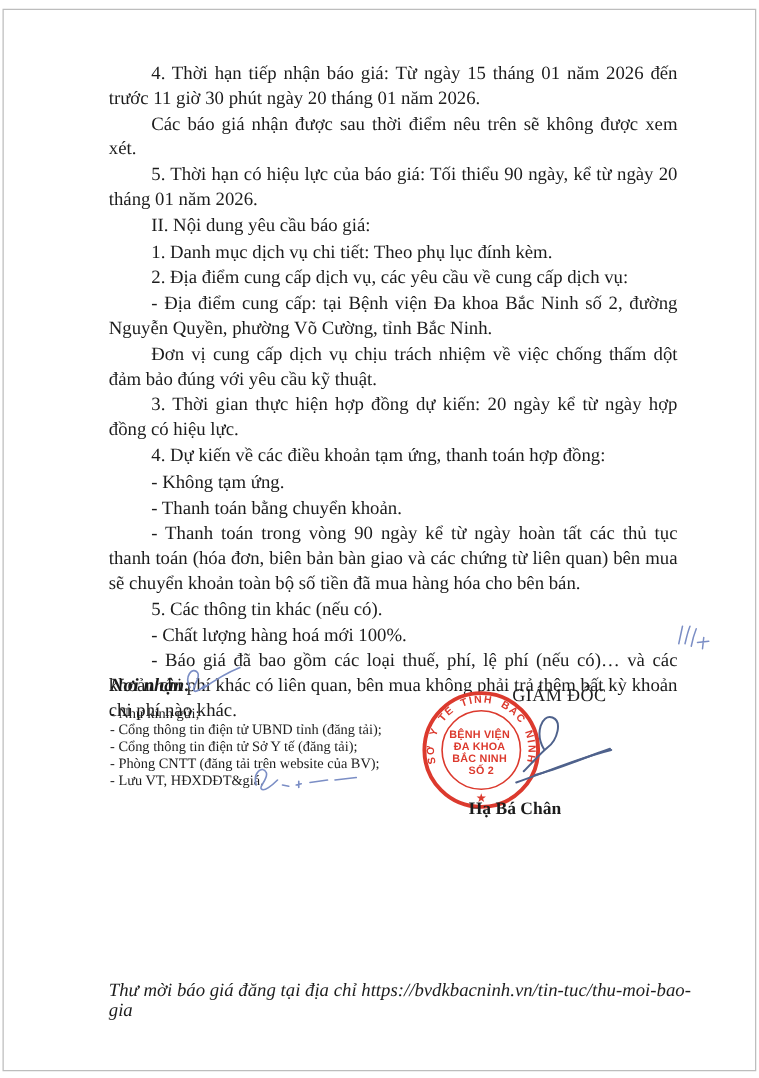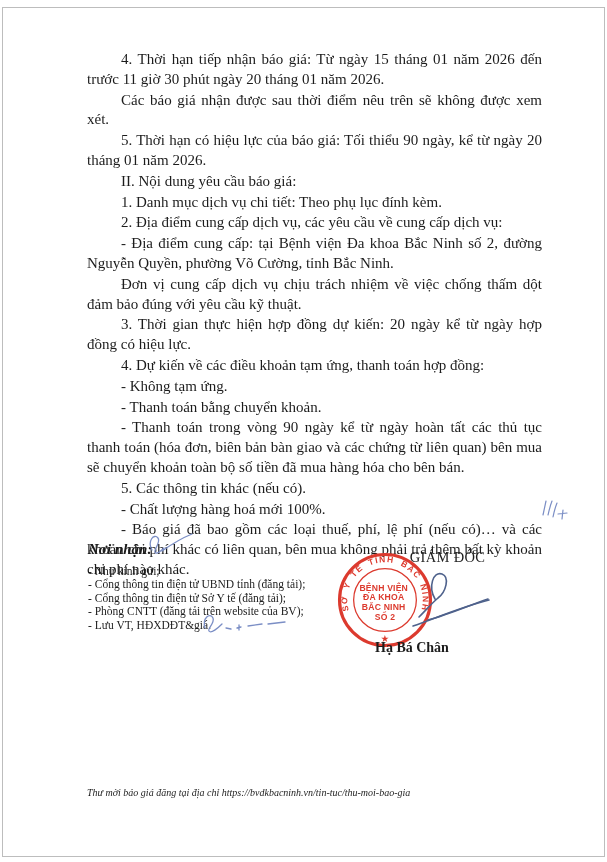--- a/index.html
+++ b/index.html
@@ -37,21 +37,21 @@
     letter-spacing:1.4px;word-spacing:2.5px;
   }
   .stamp-center-text{
     font-family:"Liberation Sans", sans-serif;font-weight:bold;font-size:8.8px;
     letter-spacing:.2px;
   }
   .sig-main{position:absolute;left:402px;top:565px;z-index:4;}
   .ink-mark{position:absolute;z-index:4;}
   .footer-note{
     position:absolute;left:87px;top:785px;width:470px;
-    font-size:10px;font-style:italic;line-height:16px;
+    font-size:15px;font-style:italic;line-height:16px;
   }
 </style>
 </head>
 <body>
 
 <div class="page-frame"></div>
 
 <div class="content">
   <p>4. Thời hạn tiếp nhận báo giá: Từ ngày 15 tháng 01 năm 2026 đến trước 11 giờ 30 phút ngày 20 tháng 01 năm 2026.</p>
   <p>Các báo giá nhận được sau thời điểm nêu trên sẽ không được xem xét.</p>

